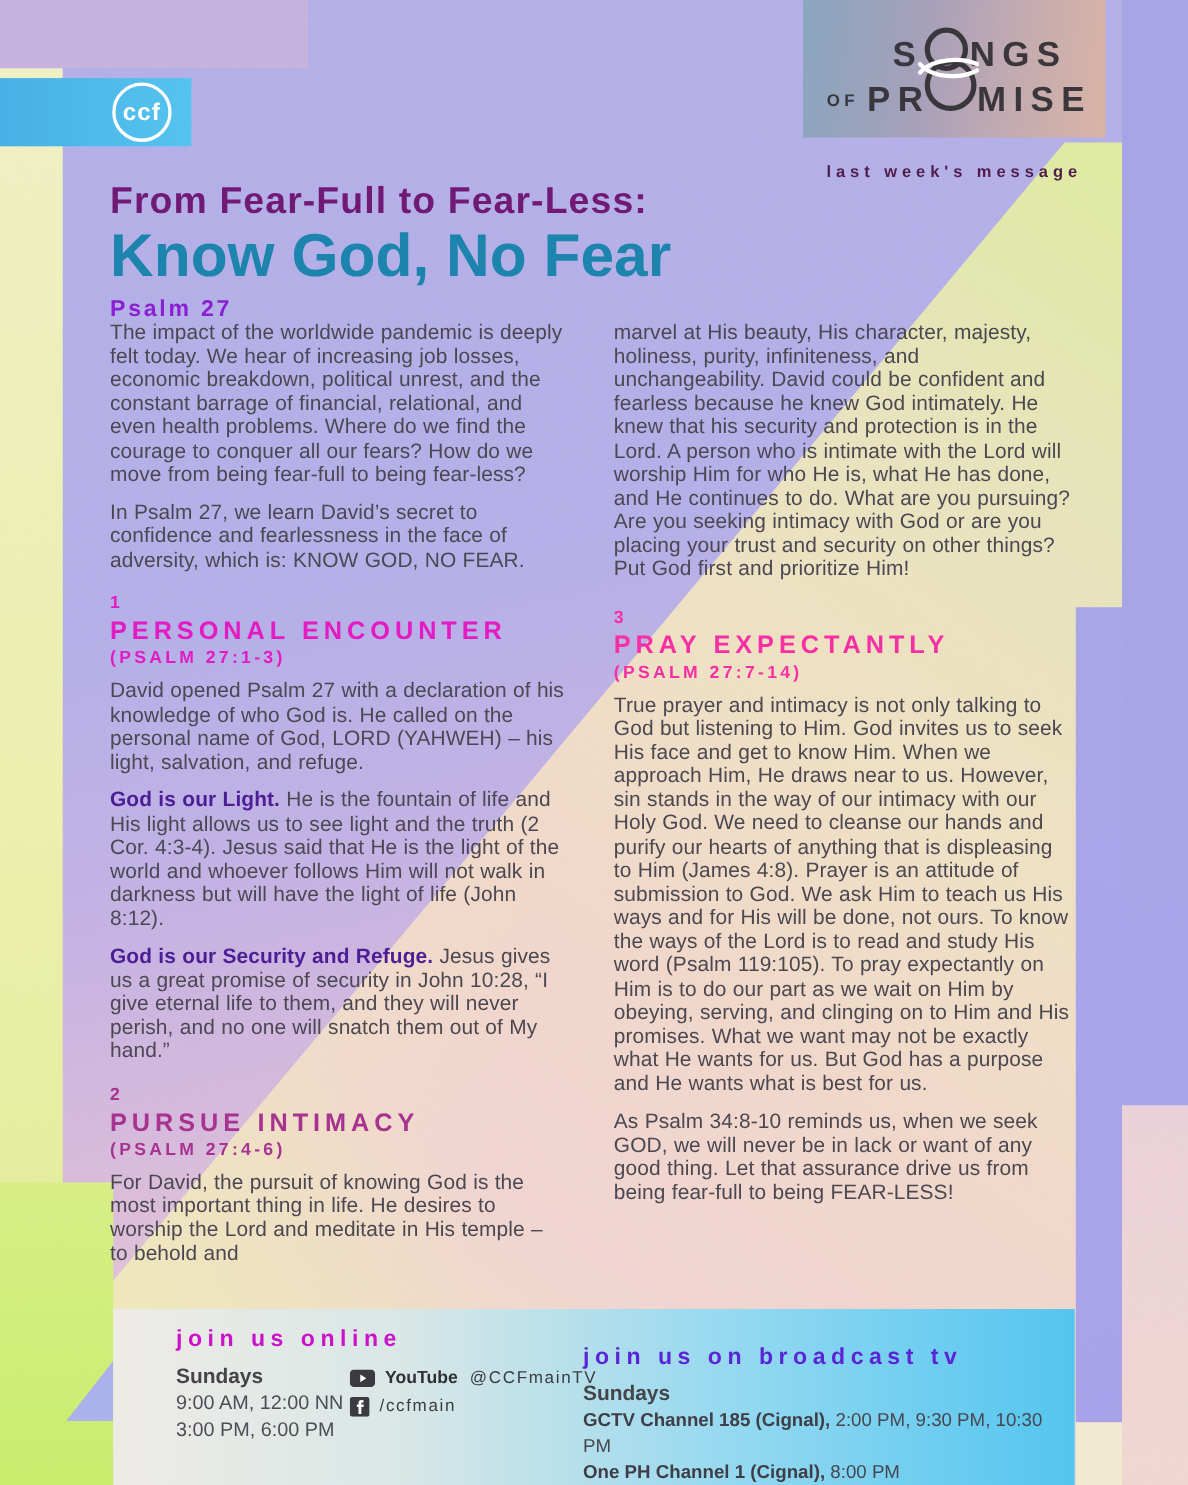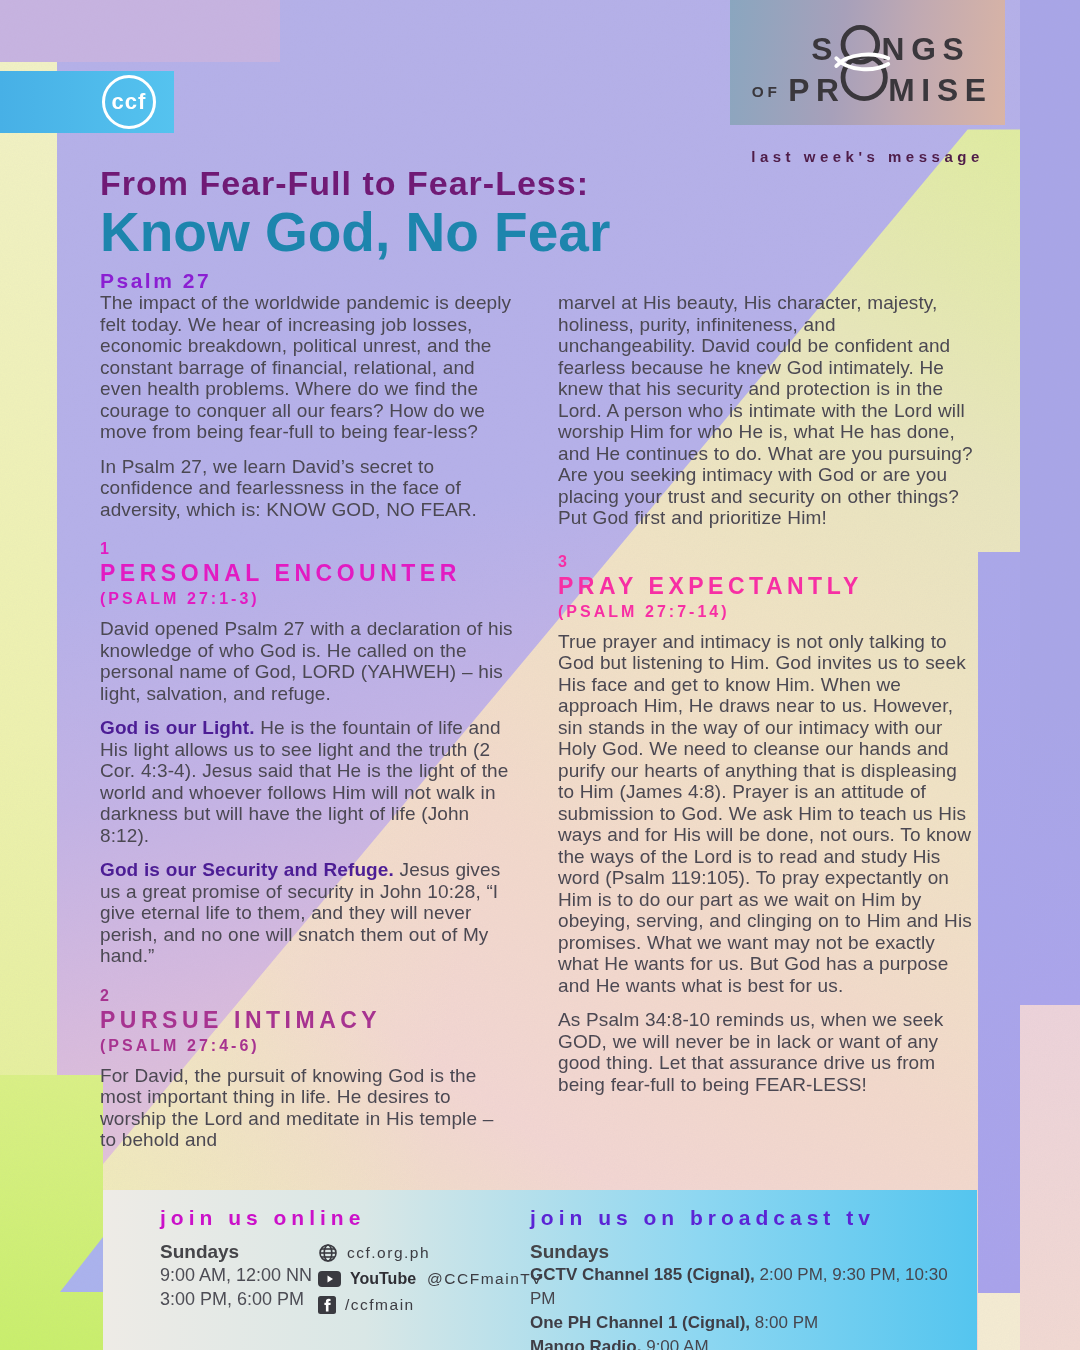--- a/index.html
+++ b/index.html
@@ -65,21 +65,21 @@
   .f-head{font-size:21px;font-weight:800;letter-spacing:5px;}
   .f-online{position:absolute;left:57px;top:16px;}
   .f-online .f-head{color:#cb11c9;}
   .f-day{font-size:19px;font-weight:700;color:#454549;margin-top:11px;}
   .f-times{font-size:18px;color:#4d4d55;line-height:24px;}
   .channels{position:absolute;left:215px;top:50px;}
   .ch-row{display:flex;align-items:center;gap:9px;height:26px;
     font-size:15.5px;letter-spacing:1.5px;color:#3c3c42;}
   .yt-word{font-weight:800;letter-spacing:0;font-size:16px;color:#2f2f35;margin-right:2px;}
   .f-broadcast{position:absolute;left:427px;top:16px;}
-  .f-broadcast .f-head{color:#5b24d5;}
+  .f-broadcast .f-head{color:#5b24d5;margin-top:16px;}
   .b-line{font-size:17px;line-height:24px;color:#47464e;}
   .b-line b{color:#3f3e46;}
   svg text{font-family:"Liberation Sans",sans-serif;}
 </style>
 </head>
 <body>
 
 <div class="abs bg-base"></div>
 <div class="abs bg-warm"></div>
 <div class="abs strip-left"></div>
@@ -167,32 +167,20 @@
 
   <div class="f-online">
     <div class="f-head">join us online</div>
     <div class="f-day">Sundays</div>
     <div class="f-times">9:00 AM, 12:00 NN</div>
     <div class="f-times">3:00 PM, 6:00 PM</div>
   </div>
 
   <div class="channels">
     <div class="ch-row">
-      <svg width="20" height="20" viewBox="0 0 20 20">
-        <g fill="none" stroke="#3a3a40" stroke-width="1.6">
-          <circle cx="10" cy="10" r="8"></circle>
-            <ellipse cx="10" cy="10" rx="3.8" ry="8"></ellipse>
-          <line x1="2" y1="10" x2="18" y2="10"></line>
-            <line x1="3" y1="6" x2="17" y2="6"></line>
-            <line x1="3" y1="14" x2="17" y2="14"></line>
-        </g>
-      </svg>
-      <span>ccf.org.ph</span>
-    </div>
-    <div class="ch-row">
       <svg width="23" height="16" viewBox="0 0 23 16">
         <rect width="23" height="16" rx="4" fill="#3a3a40"></rect>
         <path d="M9.5,4.5 L15,8 L9.5,11.5 Z" fill="#fff"></path>
       </svg>
       <span class="yt-word">YouTube</span>
       <span>@CCFmainTV</span>
     </div>
     <div class="ch-row">
       <svg width="18" height="18" viewBox="0 0 18 18">
         <rect width="18" height="18" rx="2.5" fill="#3a3a40"></rect>

